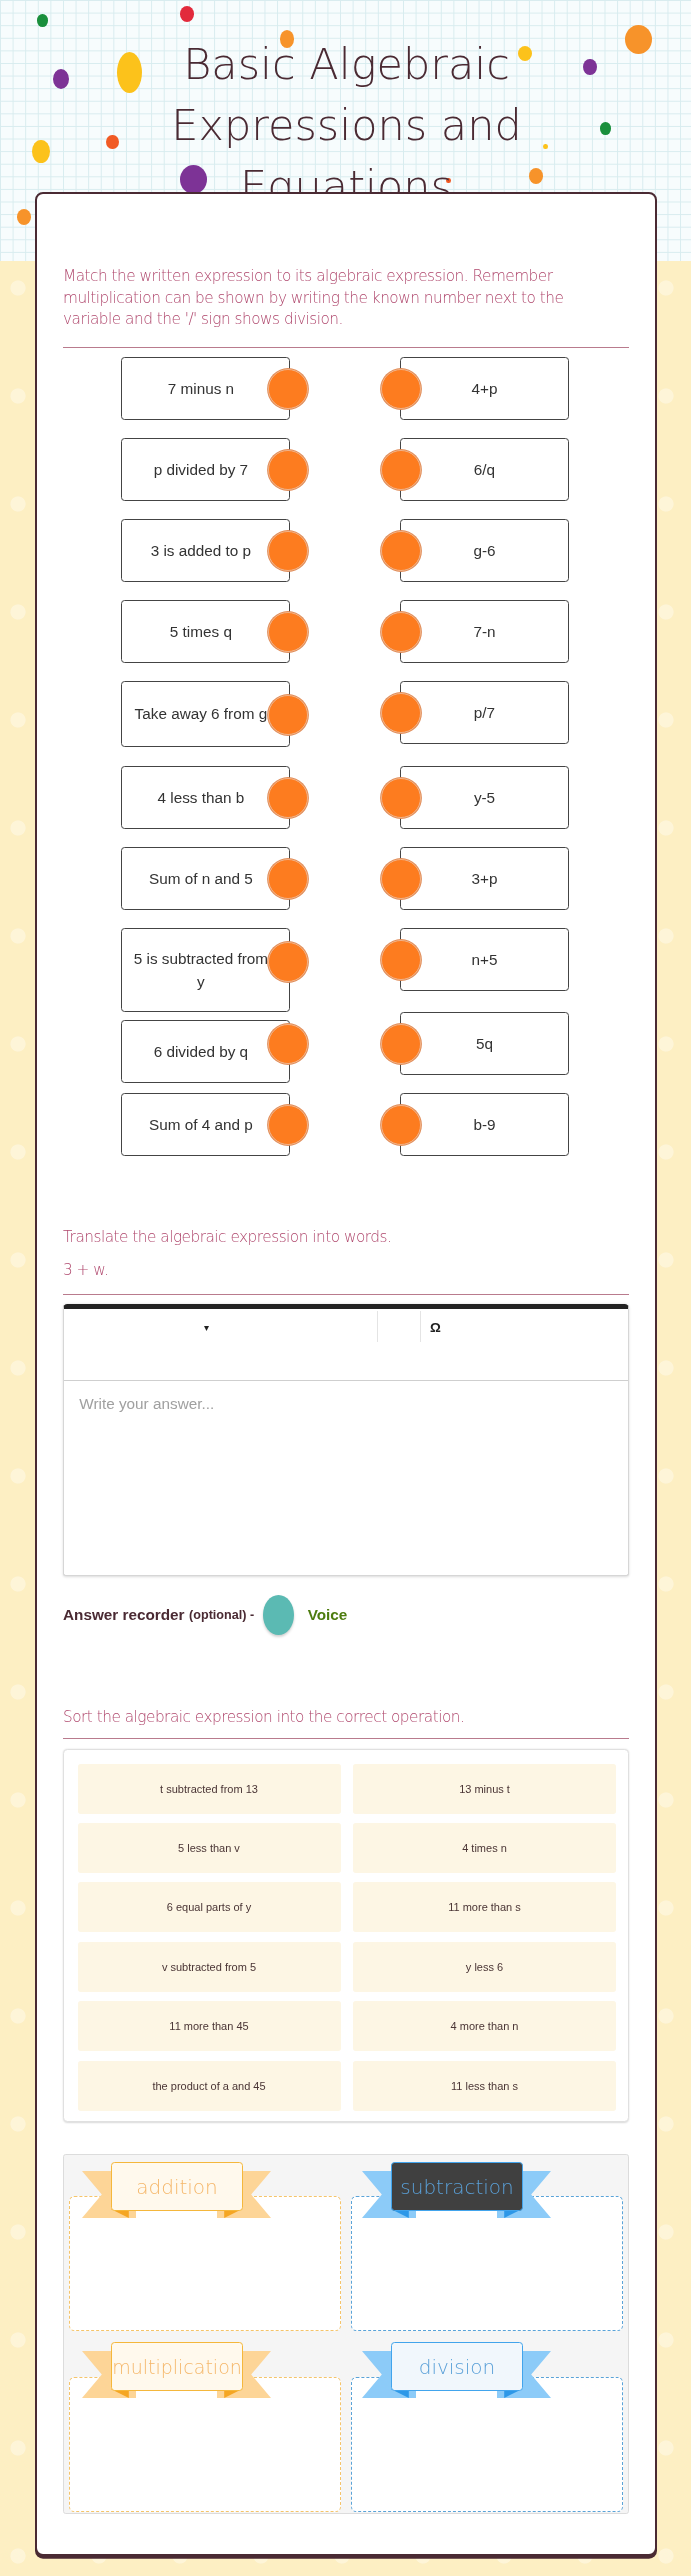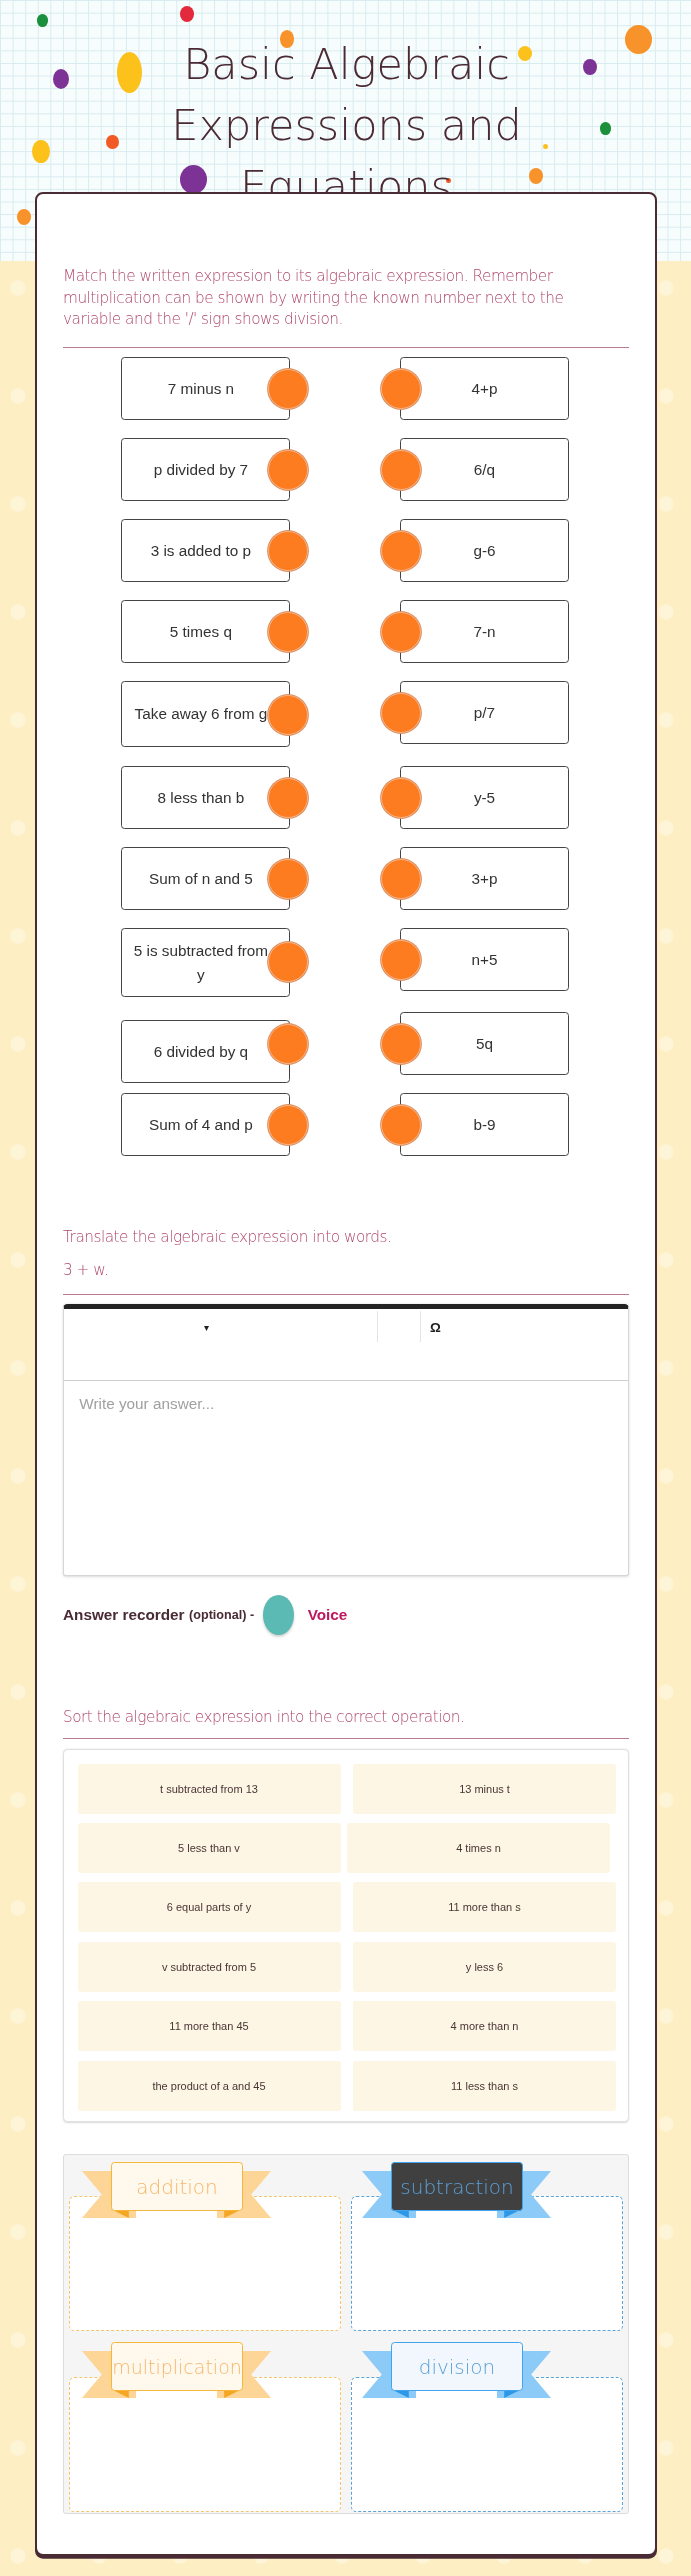--- a/index.html
+++ b/index.html
@@ -86,21 +86,21 @@
   .answer-area::placeholder { color: #a0a0a0; }
   .recorder {
     position: absolute; left: 63px; top: 1595px; display: flex; align-items: center;
     font-weight: bold; color: #4a2a33; font-size: 15.3px;
   }
   .recorder .opt { font-size: 12.6px; margin-left: 4.5px; }
   .rec-btn {
     width: 31px; height: 40px; border-radius: 50%; background: #5bbab3; margin: 0 13.5px 0 9px;
     box-shadow: 0 1.8px 2.7px rgba(0,0,0,0.2);
   }
-  .voice { color: #be185d; }
+  .voice { color: #4d7c0f; }
   
   .sort-pool {
     position: absolute; left: 63px; top: 1749px; width: 566px; height: 373px;
     border: 0.9px solid #e0e0e0; border-radius: 4.5px; background: #fff;
     box-shadow: 0 0.9px 1.8px rgba(0,0,0,0.15);
   }
   .sort-item {
     position: absolute; width: 263px; height: 50px; background: #fdf6e4;
     border-radius: 2.7px; display: flex; align-items: center; justify-content: center;
     font-size: 11px; color: #4a3535;
@@ -161,26 +161,26 @@
   <div class="match-box left" style="left:121px;top:519px;">
       <span>3 is added to p</span>
     </div>
   <div class="match-box left" style="left:121px;top:600px;">
       <span>5 times q</span>
     </div>
   <div class="match-box left" style="left:121px;top:681px;height:66px;">
       <span>Take away 6 from g</span>
     </div>
   <div class="match-box left" style="left:121px;top:766px;">
-      <span>8 less than b</span>
+      <span>4 less than b</span>
     </div>
   <div class="match-box left" style="left:121px;top:847px;">
       <span>Sum of n and 5</span>
     </div>
-  <div class="match-box left" style="left:121px;top:928px;height:69px;">
+  <div class="match-box left" style="left:121px;top:928px;height:84px;">
       <span>5 is subtracted from y</span>
     </div>
   <div class="match-box left" style="left:121px;top:1012px;margin-top:8px;">
       <span>6 divided by q</span>
     </div>
   <div class="match-box left" style="left:121px;top:1093px;">
       <span>Sum of 4 and p</span>
     </div>
 </div>
 
@@ -266,21 +266,21 @@
 <div class="sort-pool">
   <div class="sort-item" style="left:13.5px;top:13.5px;">
       <span>t subtracted from 13</span>
     </div>
   <div class="sort-item" style="left:289px;top:13.5px;">
       <span>13 minus t</span>
     </div>
   <div class="sort-item" style="left:13.5px;top:73px;">
       <span>5 less than v</span>
     </div>
-  <div class="sort-item" style="left:283px;top:73px;">
+  <div class="sort-item" style="left:289px;top:73px;">
       <span>4 times n</span>
     </div>
   <div class="sort-item" style="left:13.5px;top:132px;">
       <span>6 equal parts of y</span>
     </div>
   <div class="sort-item" style="left:289px;top:132px;">
       <span>11 more than s</span>
     </div>
   <div class="sort-item" style="left:13.5px;top:192px;">
       <span>v subtracted from 5</span>

